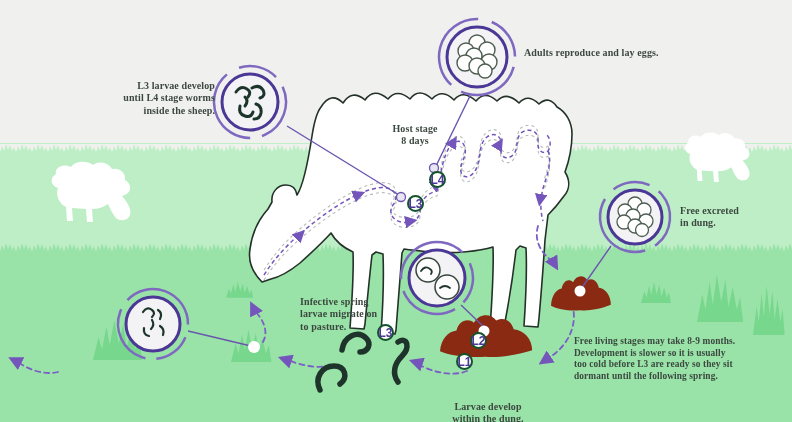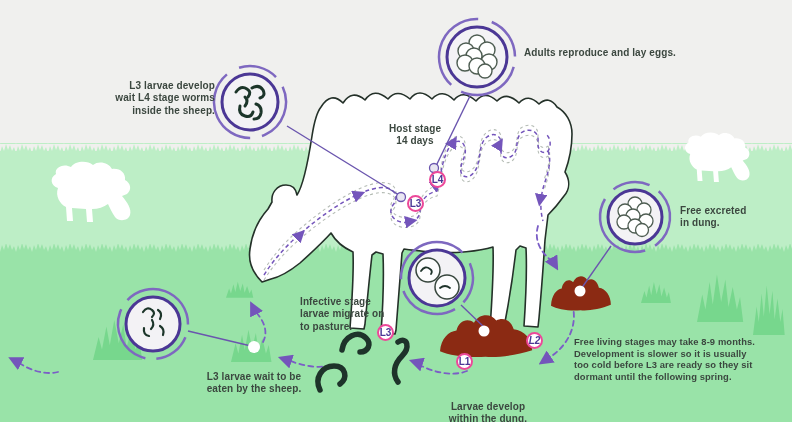--- a/index.html
+++ b/index.html
@@ -1,23 +1,23 @@
 <!DOCTYPE html>
 <html><head>
 <meta charset="utf-8">
 <style>
   html,body{margin:0;padding:0;background:#e8e8e8;}
   .stage{position:relative;width:792px;height:422px;overflow:hidden;font-family:"Liberation Sans",sans-serif;}
   .stage svg{position:absolute;left:0;top:0;}
-  .label{position:absolute;white-space:pre-line;color:#3b473f;font-size:10px;font-weight:700;line-height:1.24;letter-spacing:.1px;}
+  .label{position:absolute;white-space:pre-line;color:#3b473f;font-size:10px;font-weight:700;line-height:1.24;letter-spacing:.1px;font-family:Liberation Serif, serif;}
   .label.right{text-align:right;}
   .label.center{text-align:center;}
   .label.para{font-size:9.4px;}
-  .badge{position:absolute;width:17px;height:17px;border-radius:50%;background:#ffffff;border:2px solid #ec4899;color:#4b3795;
-         font-size:10px;font-weight:700;display:flex;align-items:center;justify-content:center;box-sizing:border-box;}
+  .badge{position:absolute;width:17px;height:17px;border-radius:50%;background:#ffffff;border:2px solid #14532d;color:#4b3795;
+         font-size:12px;font-weight:700;display:flex;align-items:center;justify-content:center;box-sizing:border-box;}
 </style>
 </head>
 <body>
 
 <div class="stage">
 
 <svg width="792" height="422" viewBox="0 0 792 422">
   <defs>
     <marker id="ah" markerWidth="9" markerHeight="9" refX="5" refY="4.5" orient="auto">
       <path d="M0,0 L9,4.5 L0,9 Z" fill="#7455bb"></path>
@@ -176,38 +176,36 @@
       <path d="M143,312 q4,-6 9,-2 q4,3 0,7"></path>
       <path d="M158,310 q5,3 2,9"></path>
       <path d="M144,328 q-1,7 5,8"></path>
       <path d="M160,326 q5,3 3,9"></path>
       <path d="M152,320 q3,5 -1,9"></path>
     </g>
   </g>
 </svg>
 
 <div class="label right" style="left:85px;top:80px;width:130px;">L3 larvae develop
-wait L4 stage worms
+until L4 stage worms
 inside the sheep.</div>
 <div class="label" style="left:524px;top:47px;width:220px;">Adults reproduce and lay eggs.</div>
 <div class="label center" style="left:370px;top:123px;width:90px;">Host stage
-14 days</div>
+8 days</div>
 <div class="label" style="left:680px;top:205px;width:100px;">Free excreted
 in dung.</div>
 <div class="label para" style="left:574px;top:336px;width:215px;">Free living stages may take 8-9 months.
 Development is slower so it is usually
 too cold before L3 are ready so they sit
 dormant until the following spring.</div>
 <div class="label center" style="left:432px;top:364px;width:112px;margin-top:37px;">Larvae develop
 within the dung.</div>
-<div class="label" style="left:300px;top:296px;width:110px;">Infective stage
+<div class="label" style="left:300px;top:296px;width:110px;">Infective spring
 larvae migrate on
 to pasture.</div>
-<div class="label center" style="left:196px;top:371px;width:116px;">L3 larvae wait to be
-eaten by the sheep.</div>
 
 <div class="badge" style="left:407px;top:195px;">L3</div>
 <div class="badge" style="left:429px;top:171px;">L4</div>
 <div class="badge" style="left:456px;top:333px;margin-top:20px;">L1</div>
-<div class="badge" style="left:526px;top:332px;font-style:italic;">L2</div>
+<div class="badge" style="left:470px;top:332px;">L2</div>
 <div class="badge" style="left:377px;top:324px;">L3</div>
 
 </div>
 
 </body></html>

